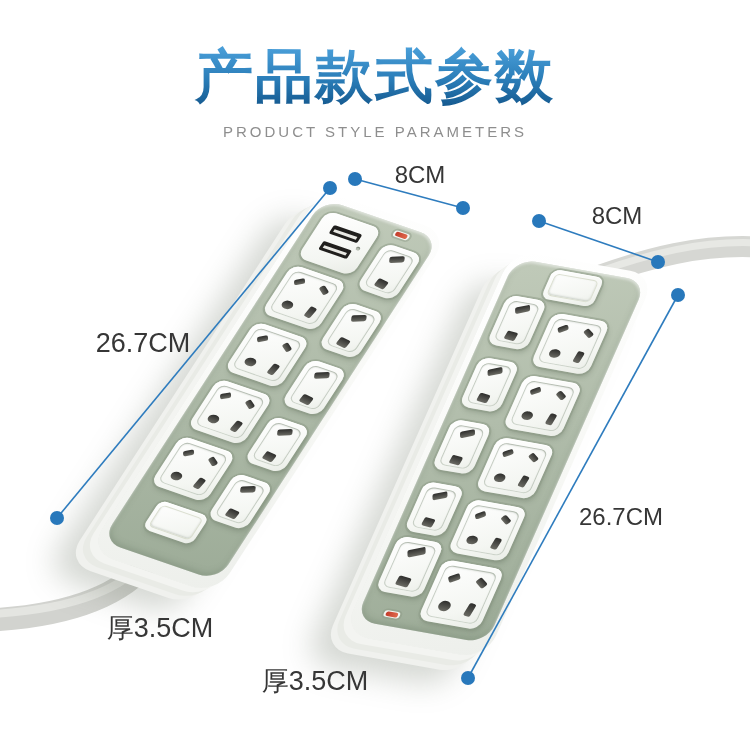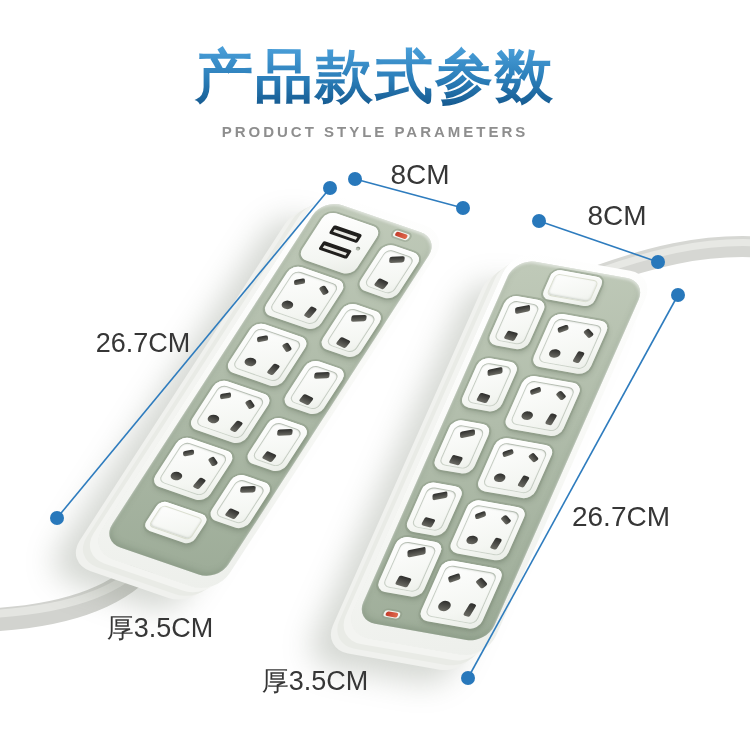--- a/index.html
+++ b/index.html
@@ -8,21 +8,21 @@
     font-family:"Liberation Sans","DejaVu Sans",sans-serif;
   }
   
   .hdr{position:absolute;left:0;top:30px;width:750px;text-align:center;}
   .title{
     font-size:58px;font-weight:900;letter-spacing:2px;line-height:1.05;margin:16px;
     background:linear-gradient(180deg,#4ba0da 0%,#2a7db8 55%,#15598f 100%);
     -webkit-background-clip:text;background-clip:text;color:transparent;
   }
   .subtitle{
-    margin-top:2px;font-size:15px;font-weight:bold;letter-spacing:3px;color:#8e8e8e;
+    margin-top:2px;font-size:15px;font-weight:normal;letter-spacing:3px;color:#8e8e8e;
   }
   
   .cords,.dims{position:absolute;left:0;top:0;width:750px;height:750px;pointer-events:none;}
   
   .strip{position:absolute;left:0;top:0;transform-origin:0 0;}
   .strip-left{width:135px;height:430px;transform:matrix(0.945,0.326,-0.544,0.839,322,190);}
   .strip-right{width:145px;height:420px;transform:matrix(0.985,0.174,-0.405,0.914,513,250);}
   .strip-body{
     position:absolute;inset:0;border-radius:26px;
     background:linear-gradient(155deg,#ffffff 0%,#f7f8f5 55%,#edefeb 100%);
@@ -65,21 +65,21 @@
   .switch::before{content:"";position:absolute;inset:4px;border-radius:5px;
                   border:1px solid #dadecf;box-shadow:inset 0 -1px 2px rgba(130,140,125,0.35);}
   
   .led{position:absolute;border-radius:3px;background:#f5f6f3;
        box-shadow:0 0 0 2px rgba(140,153,134,0.45);}
   .led::after{content:"";position:absolute;inset:1px 2px;border-radius:2px;
               background:linear-gradient(90deg,#c23a2a,#e06a4e);}
   
   .dim-label{
     position:absolute;transform:translate(-50%,-50%);white-space:nowrap;
-    font-size:28px;font-weight:500;color:#363636;
+    font-size:24px;font-weight:500;color:#363636;
   }
   .dim-label.small{font-size:27px;}
 </style>
 </head>
 <body>
 
 <div class="stage">
 
   <svg class="cords">
     <path d="M150,560 C120,598 64,616 -10,620" fill="none" stroke="#d2d3cf" stroke-width="23" stroke-linecap="round"></path>

